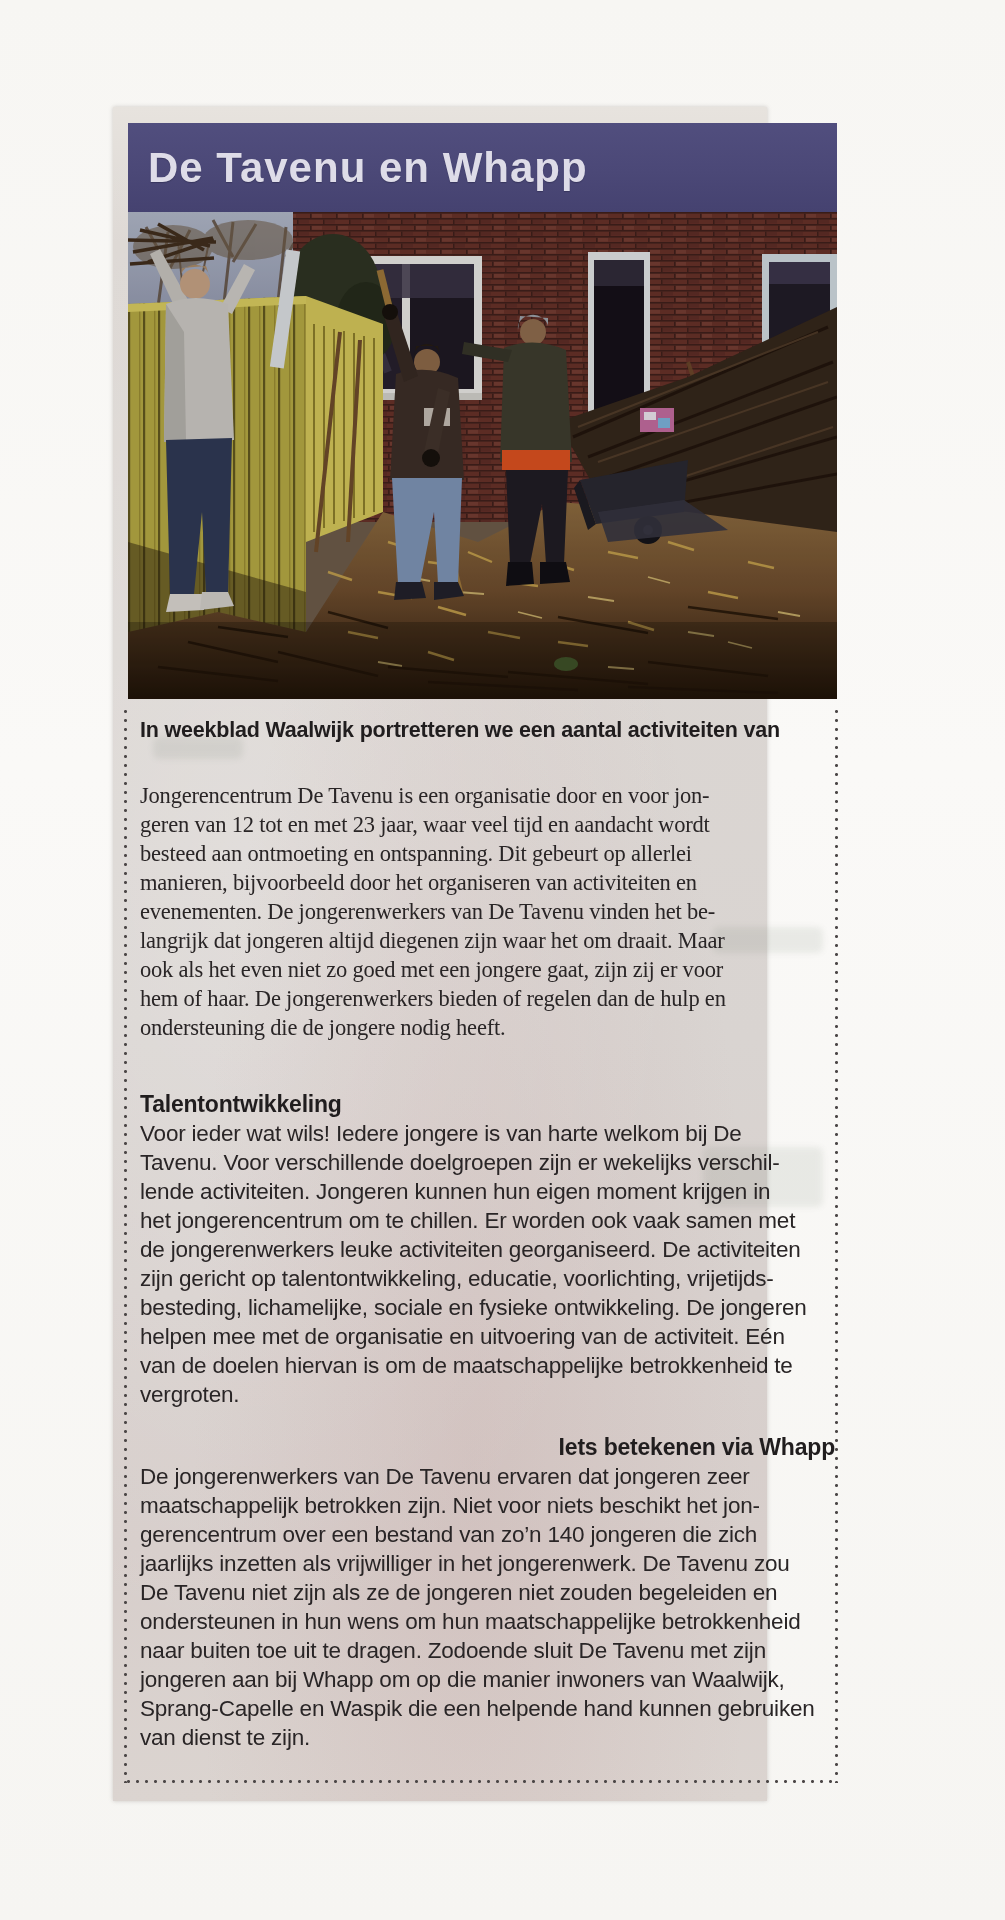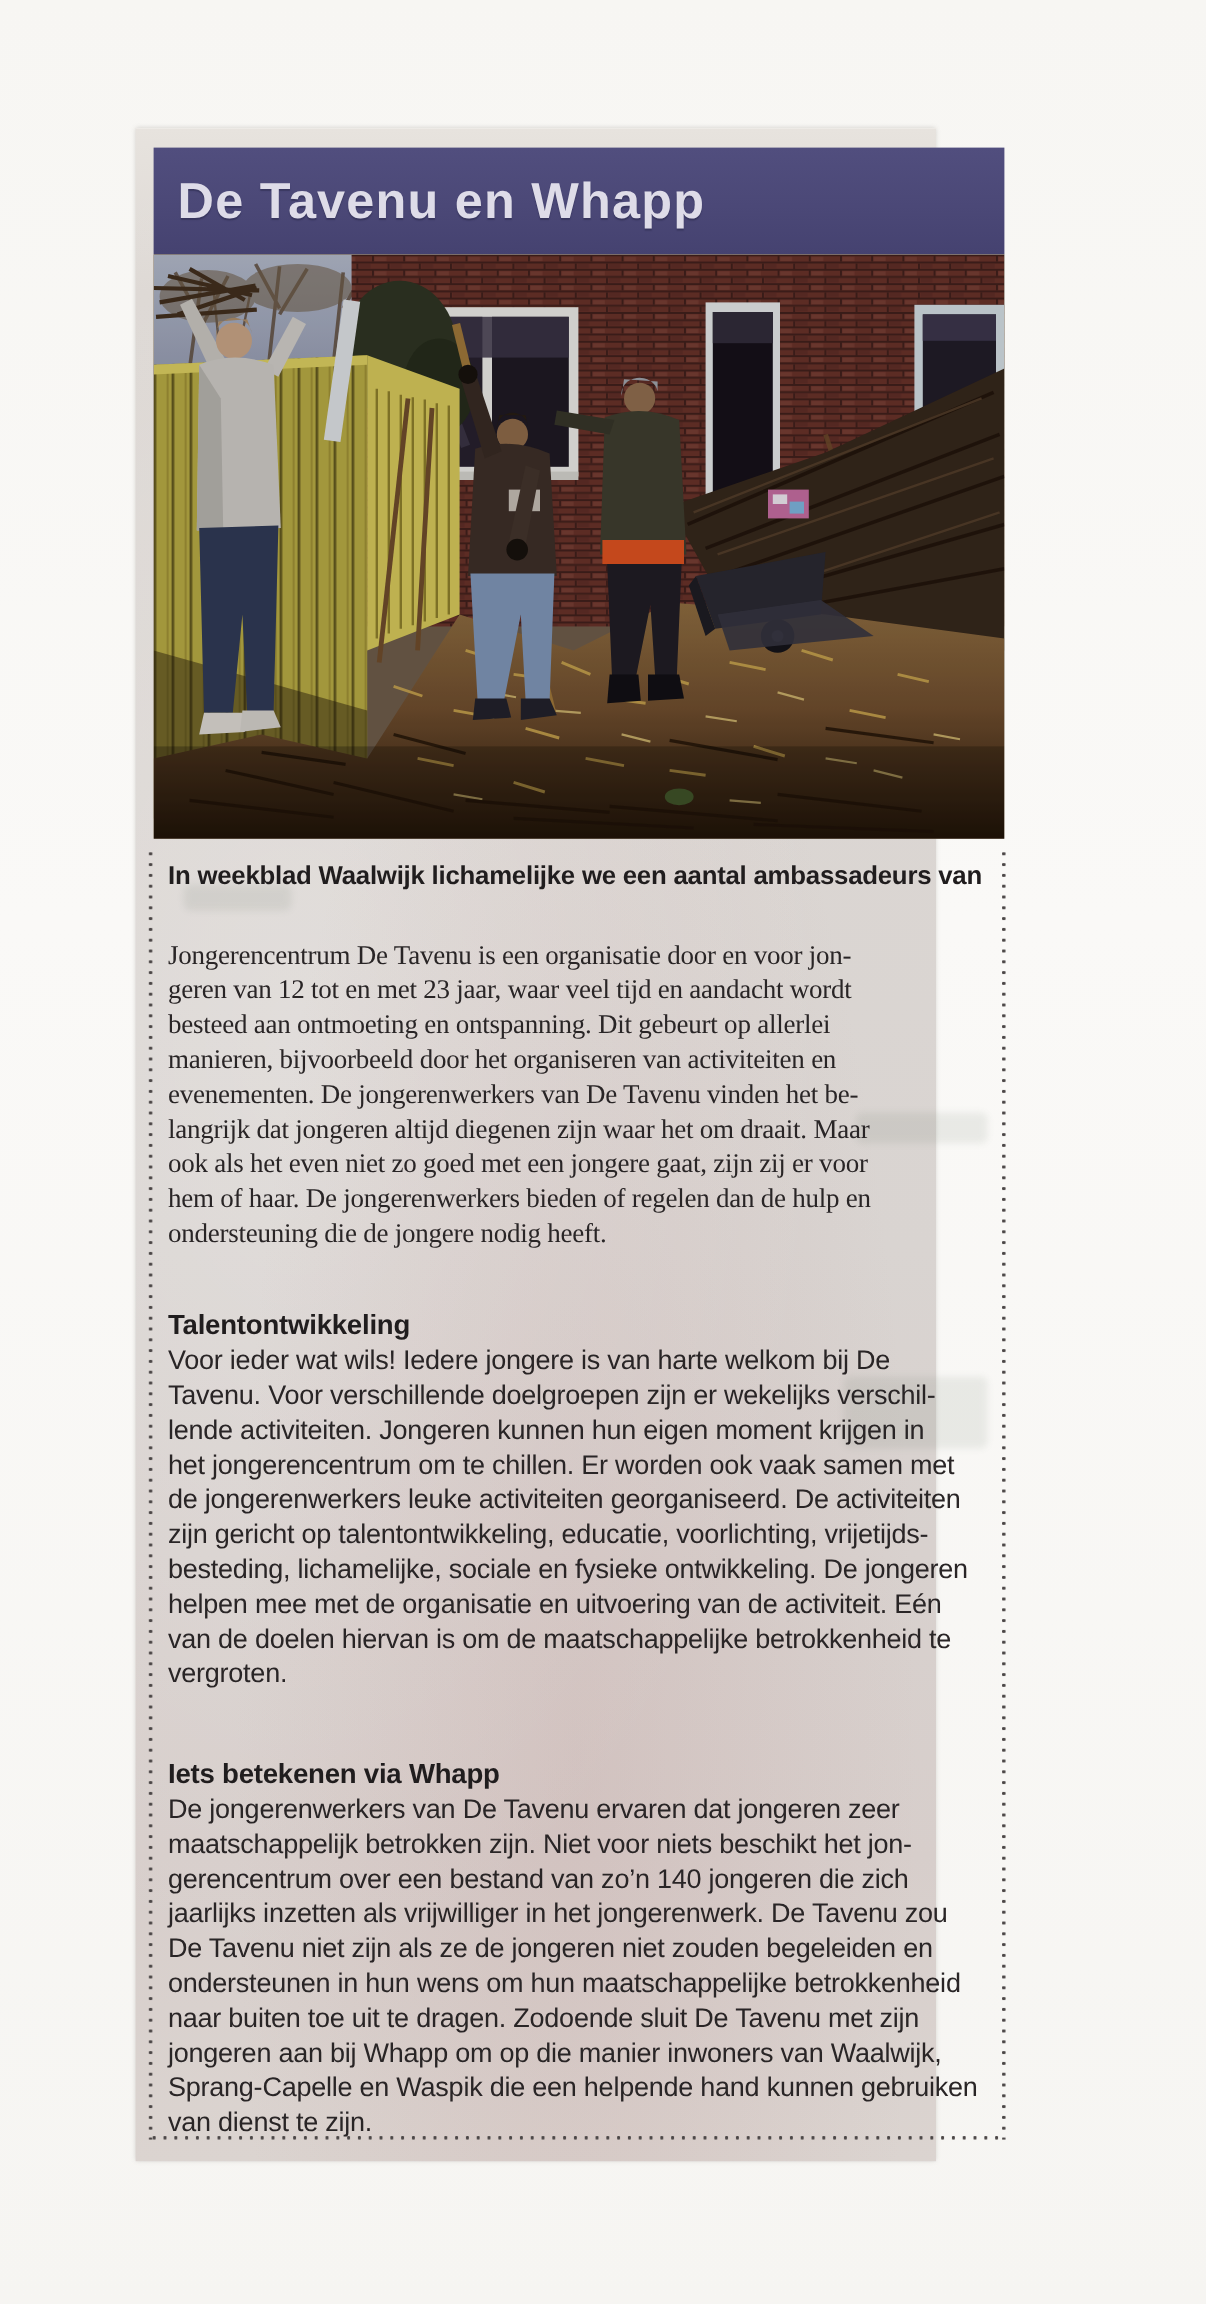--- a/index.html
+++ b/index.html
@@ -12,21 +12,20 @@
   }
   .scan-page{position:absolute;left:0;top:0;width:1005px;height:1920px;background:linear-gradient(180deg,#f7f6f3 0%,#faf9f7 40%,#f6f5f2 100%);}
   
   .clipping{
     position:absolute;left:113px;top:107px;width:654px;height:1694px;
     background:
       radial-gradient(ellipse at 55% 80%, rgba(190,150,148,0.22), rgba(190,150,148,0) 55%),
       radial-gradient(ellipse at 20% 45%, rgba(255,255,255,0.20), rgba(255,255,255,0) 60%),
       linear-gradient(180deg,#e7e3de 0%,#ddd8d4 8%,#d9d4d1 55%,#d7cecb 85%,#dbd4d0 100%);
     box-shadow:0 0 4px rgba(120,115,110,0.35);
-    padding-left:13px;
   }
   .banner{
     position:absolute;left:15px;top:16px;width:709px;height:89px;
     background:linear-gradient(180deg,#514e7e 0%,#4b4877 55%,#454270 100%);
     display:flex;align-items:center;
   }
   .banner h1{
     margin:0;padding:0 0 0 20px;
     font-size:42px;font-weight:700;letter-spacing:1px;
     color:#dedce8;text-shadow:0 1px 1px rgba(30,30,60,0.4);
@@ -46,21 +45,21 @@
   .dot-left{left:11px;top:600px;height:1076px;}
   .dot-right{left:722px;top:600px;height:1076px;}
   .dot-bottom{left:11px;top:1673px;width:714px;}
   
   .textcol{position:absolute;left:27px;top:608px;width:695px;color:#292526;}
   .line{white-space:nowrap;}
   .intro{font-size:21.5px;font-weight:700;line-height:31px;letter-spacing:-0.2px;color:#201d1e;}
   .para{font-size:22.5px;line-height:29px;letter-spacing:-0.2px;}
   .p1{margin-top:35px;font-family:Liberation Serif, serif;}
   .sec-h{margin-top:48px;font-size:23px;font-weight:700;line-height:29px;letter-spacing:-0.2px;color:#201d1e;}
-  .sec-h2{margin-top:55px;}
+  .sec-h2{margin-top:24px;text-align:right;}
   
   .bleed{position:absolute;filter:blur(3px);opacity:0.10;background:#5a6a58;border-radius:6px;}
   .bleed1{left:600px;top:820px;width:110px;height:26px;}
   .bleed2{left:590px;top:1040px;width:120px;height:60px;}
   .bleed3{left:40px;top:630px;width:90px;height:22px;}
 </style>
 </head>
 <body>
 
 <div class="scan-page">
@@ -238,21 +237,21 @@
 
     <div class="dot-v dot-left"></div>
     <div class="dot-v dot-right"></div>
     <div class="dot-h dot-bottom"></div>
 
     <div class="bleed bleed1"></div>
     <div class="bleed bleed2"></div>
     <div class="bleed bleed3"></div>
 
     <div class="textcol">
-      <div class="intro"><span class="line">In weekblad Waalwijk lichamelijke we een aantal ambassadeurs van</span><br></div>
+      <div class="intro"><span class="line">In weekblad Waalwijk portretteren we een aantal activiteiten van</span><br></div>
       <div class="para p1"><span class="line">Jongerencentrum De Tavenu is een organisatie door en voor jon-</span><br><span class="line">geren van 12 tot en met 23 jaar, waar veel tijd en aandacht wordt</span><br><span class="line">besteed aan ontmoeting en ontspanning. Dit gebeurt op allerlei</span><br><span class="line">manieren, bijvoorbeeld door het organiseren van activiteiten en</span><br><span class="line">evenementen. De jongerenwerkers van De Tavenu vinden het be-</span><br><span class="line">langrijk dat jongeren altijd diegenen zijn waar het om draait. Maar</span><br><span class="line">ook als het even niet zo goed met een jongere gaat, zijn zij er voor</span><br><span class="line">hem of haar. De jongerenwerkers bieden of regelen dan de hulp en</span><br><span class="line">ondersteuning die de jongere nodig heeft.</span></div>
       <div class="sec-h">Talentontwikkeling</div>
       <div class="para"><span class="line">Voor ieder wat wils! Iedere jongere is van harte welkom bij De</span><br><span class="line">Tavenu. Voor verschillende doelgroepen zijn er wekelijks verschil-</span><br><span class="line">lende activiteiten. Jongeren kunnen hun eigen moment krijgen in</span><br><span class="line">het jongerencentrum om te chillen. Er worden ook vaak samen met</span><br><span class="line">de jongerenwerkers leuke activiteiten georganiseerd. De activiteiten</span><br><span class="line">zijn gericht op talentontwikkeling, educatie, voorlichting, vrijetijds-</span><br><span class="line">besteding, lichamelijke, sociale en fysieke ontwikkeling. De jongeren</span><br><span class="line">helpen mee met de organisatie en uitvoering van de activiteit. Eén</span><br><span class="line">van de doelen hiervan is om de maatschappelijke betrokkenheid te</span><br><span class="line">vergroten.</span></div>
       <div class="sec-h sec-h2">Iets betekenen via Whapp</div>
       <div class="para"><span class="line">De jongerenwerkers van De Tavenu ervaren dat jongeren zeer</span><br><span class="line">maatschappelijk betrokken zijn. Niet voor niets beschikt het jon-</span><br><span class="line">gerencentrum over een bestand van zo’n 140 jongeren die zich</span><br><span class="line">jaarlijks inzetten als vrijwilliger in het jongerenwerk. De Tavenu zou</span><br><span class="line">De Tavenu niet zijn als ze de jongeren niet zouden begeleiden en</span><br><span class="line">ondersteunen in hun wens om hun maatschappelijke betrokkenheid</span><br><span class="line">naar buiten toe uit te dragen. Zodoende sluit De Tavenu met zijn</span><br><span class="line">jongeren aan bij Whapp om op die manier inwoners van Waalwijk,</span><br><span class="line">Sprang-Capelle en Waspik die een helpende hand kunnen gebruiken</span><br><span class="line">van dienst te zijn.</span></div>
     </div>
 
   </div>
 </div>
 

